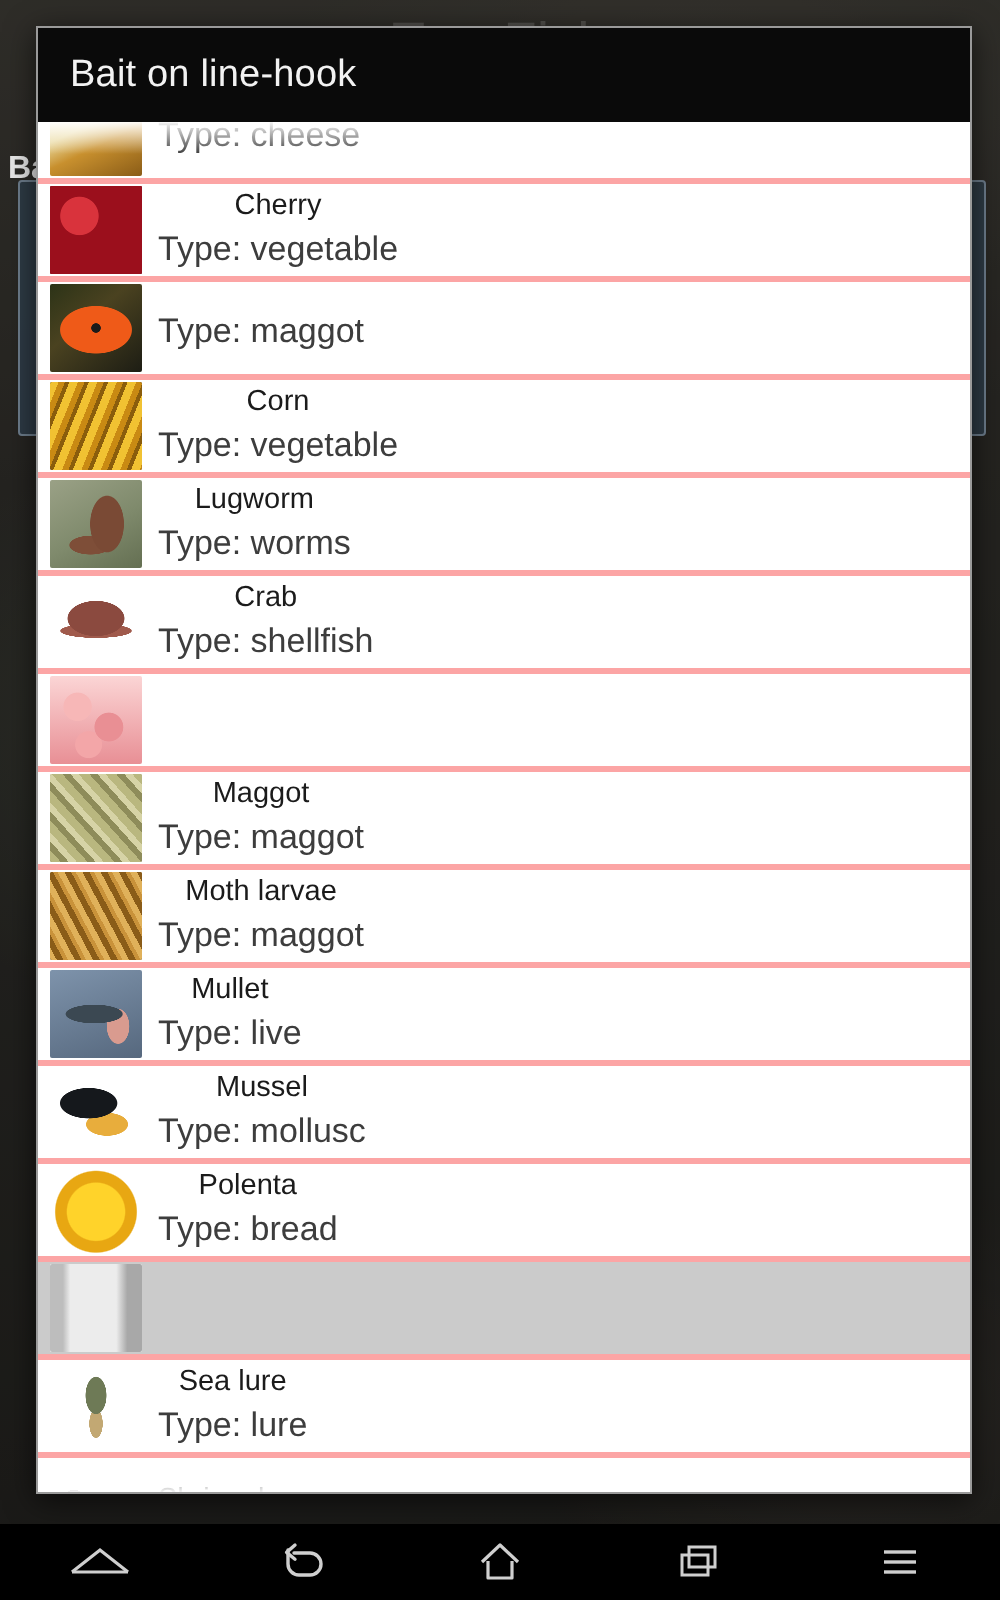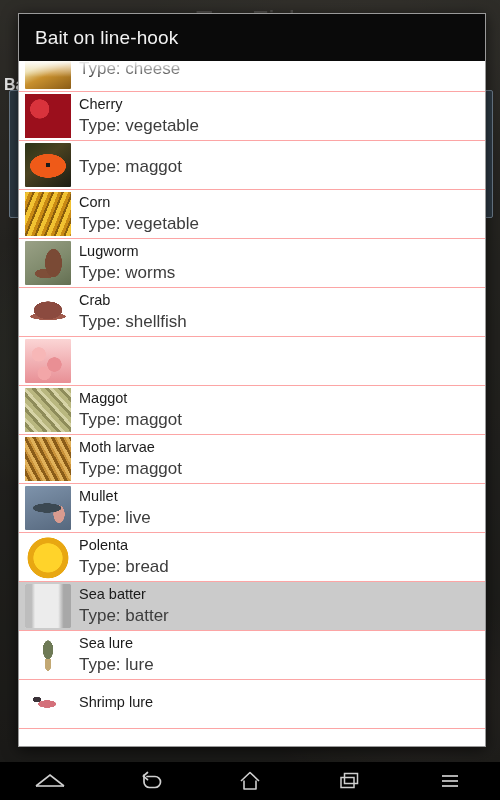--- a/index.html
+++ b/index.html
@@ -92,20 +92,21 @@
     top: 13px;
     width: 466px;
     height: 732px;
     background: #ffffff;
     border: 1px solid #9a9a9a;
     box-shadow: 0 3px 14px rgba(0,0,0,0.62);
     z-index: 10;
     overflow: hidden;
     display: flex;
     flex-direction: column;
+    text-align: center;
   }
   .dialog-header {
     height: 47px;
     background: #0a0a0a;
     flex: 0 0 auto;
     display: flex;
     align-items: center;
     padding-left: 16px;
     box-sizing: border-box;
     position: relative;
@@ -127,21 +128,21 @@
     position: absolute;
     left: 0;
     top: -18px;
     width: 100%;
   }
 
   .bait-row {
     height: 49px;
     display: flex;
     align-items: center;
-    border-bottom: 1px solid #fca5a5;
+    border-bottom: 3px solid #fca5a5;
     background: #ffffff;
     box-sizing: border-box;
     padding-left: 6px;
   }
   .bait-row.selected {
     background: #cbcbcb;
   }
   .thumb {
     width: 46px;
     height: 44px;
@@ -355,34 +356,39 @@
           <div class="thumb">
             <i class="t-mullet"></i>
           </div>
           <div class="row-text">
             <div class="row-name">Mullet</div>
             <div class="row-type">Type: live</div>
           </div>
         </div>
         <div class="bait-row">
           <div class="thumb">
+            <i class="t-mussel"></i>
+          </div>
+          <div class="row-text">
+            <div class="row-name">Mussel</div>
+            <div class="row-type">Type: mollusc</div>
+          </div>
+        </div>
+        <div class="bait-row">
+          <div class="thumb">
             <i class="t-polenta"></i>
           </div>
           <div class="row-text">
             <div class="row-name">Polenta</div>
             <div class="row-type">Type: bread</div>
           </div>
         </div>
         <div class="bait-row selected">
           <div class="thumb">
             <i class="t-seabatter"></i>
-          </div>
-          <div class="row-text">
-            <div class="row-name">Sea batter</div>
-            <div class="row-type">Type: batter</div>
           </div>
         </div>
         <div class="bait-row">
           <div class="thumb">
             <i class="t-sealure"></i>
           </div>
           <div class="row-text">
             <div class="row-name">Sea lure</div>
             <div class="row-type">Type: lure</div>
           </div>

